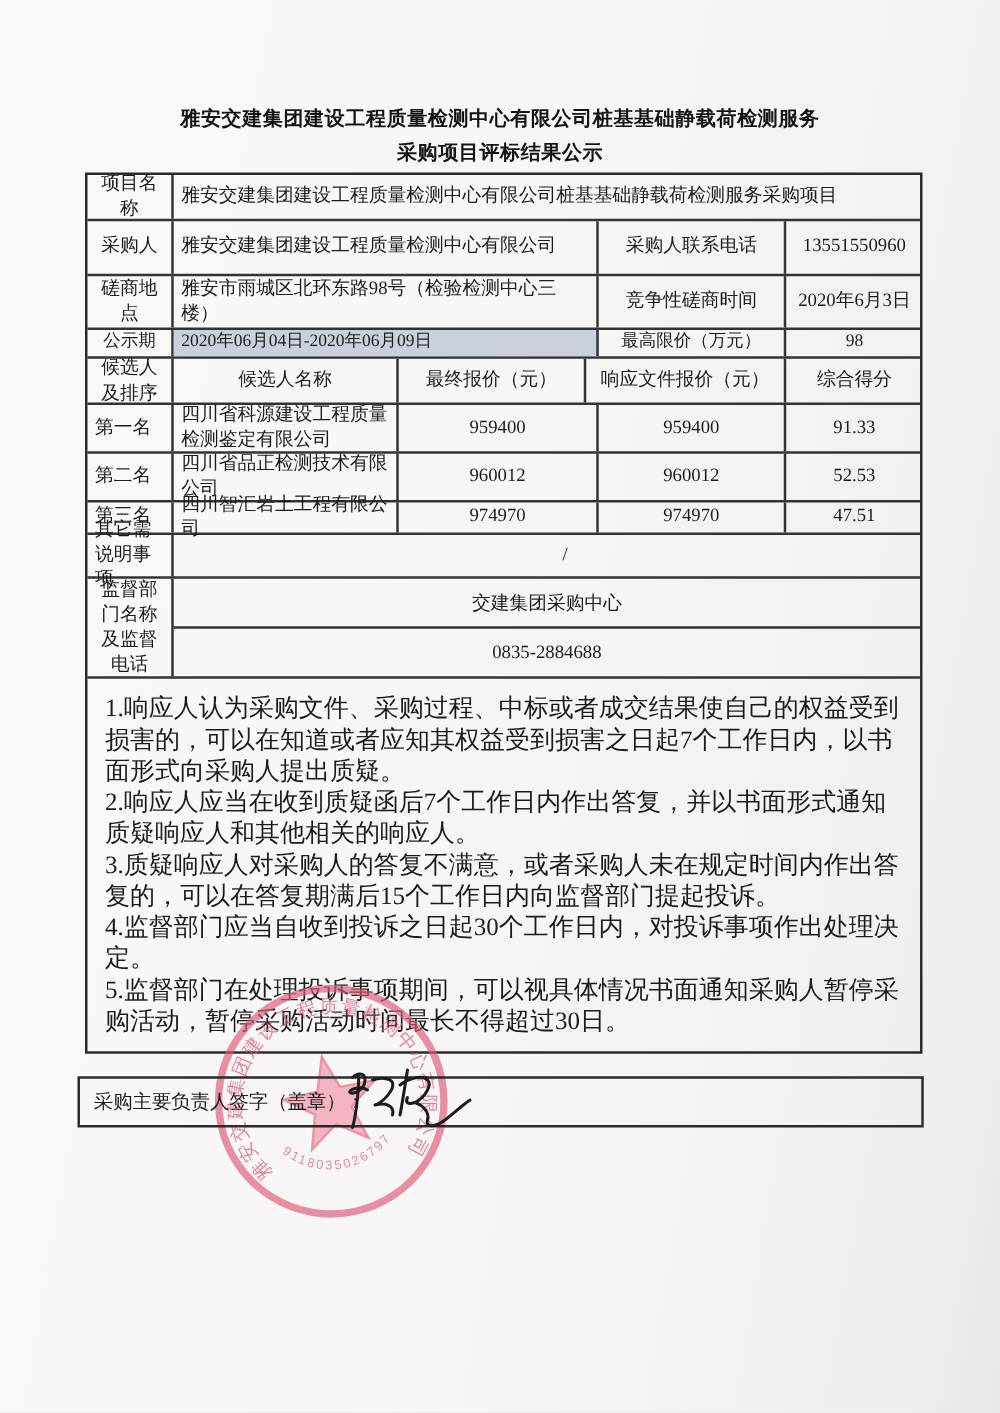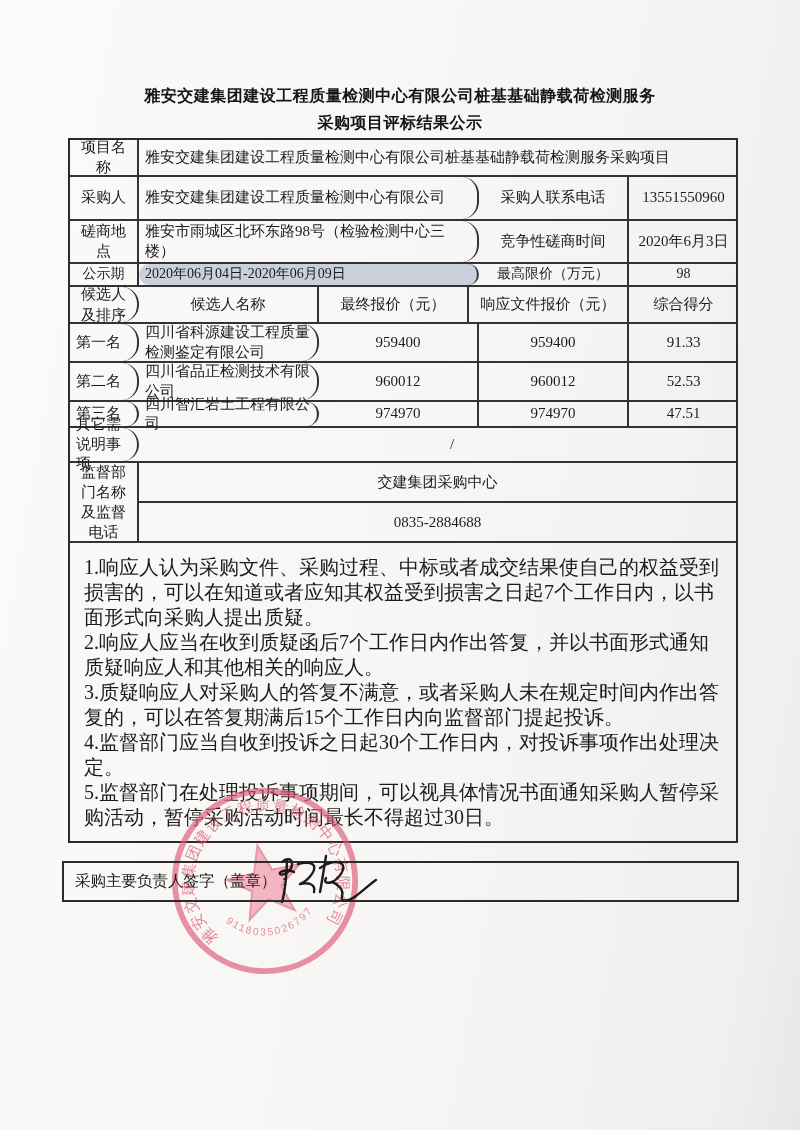--- a/index.html
+++ b/index.html
@@ -34,21 +34,21 @@
   .row { display: flex; border-bottom: 2px solid #333; }
   .row:last-child { border-bottom: none; }
   .cell {
     border-right: 2px solid #333;
     display: flex; align-items: center;
     padding: 2px 6px;
     line-height: 1.3;
   }
   .cell:last-child { border-right: none; }
   .c-center { justify-content: center; text-align: center; }
-  .c-left { justify-content: flex-start; text-align: left; border-radius: 17px; }
+  .c-left { justify-content: flex-start; text-align: left; }
   .w-label { width: 69px; flex: none; }
   .w-big   { width: 340px; flex: none; }
   .w-mid   { width: 150px; flex: none; }
   .w-end   { width: 109px; flex: none; }
   .w-name  { width: 180px; flex: none; }
   .w-price { width: 160px; flex: none; }
   .w-rest  { flex: 1; }
   .h-project { height: 37px; }
   .h-purchaser { height: 44px; }
   .h-venue { height: 43px; }

